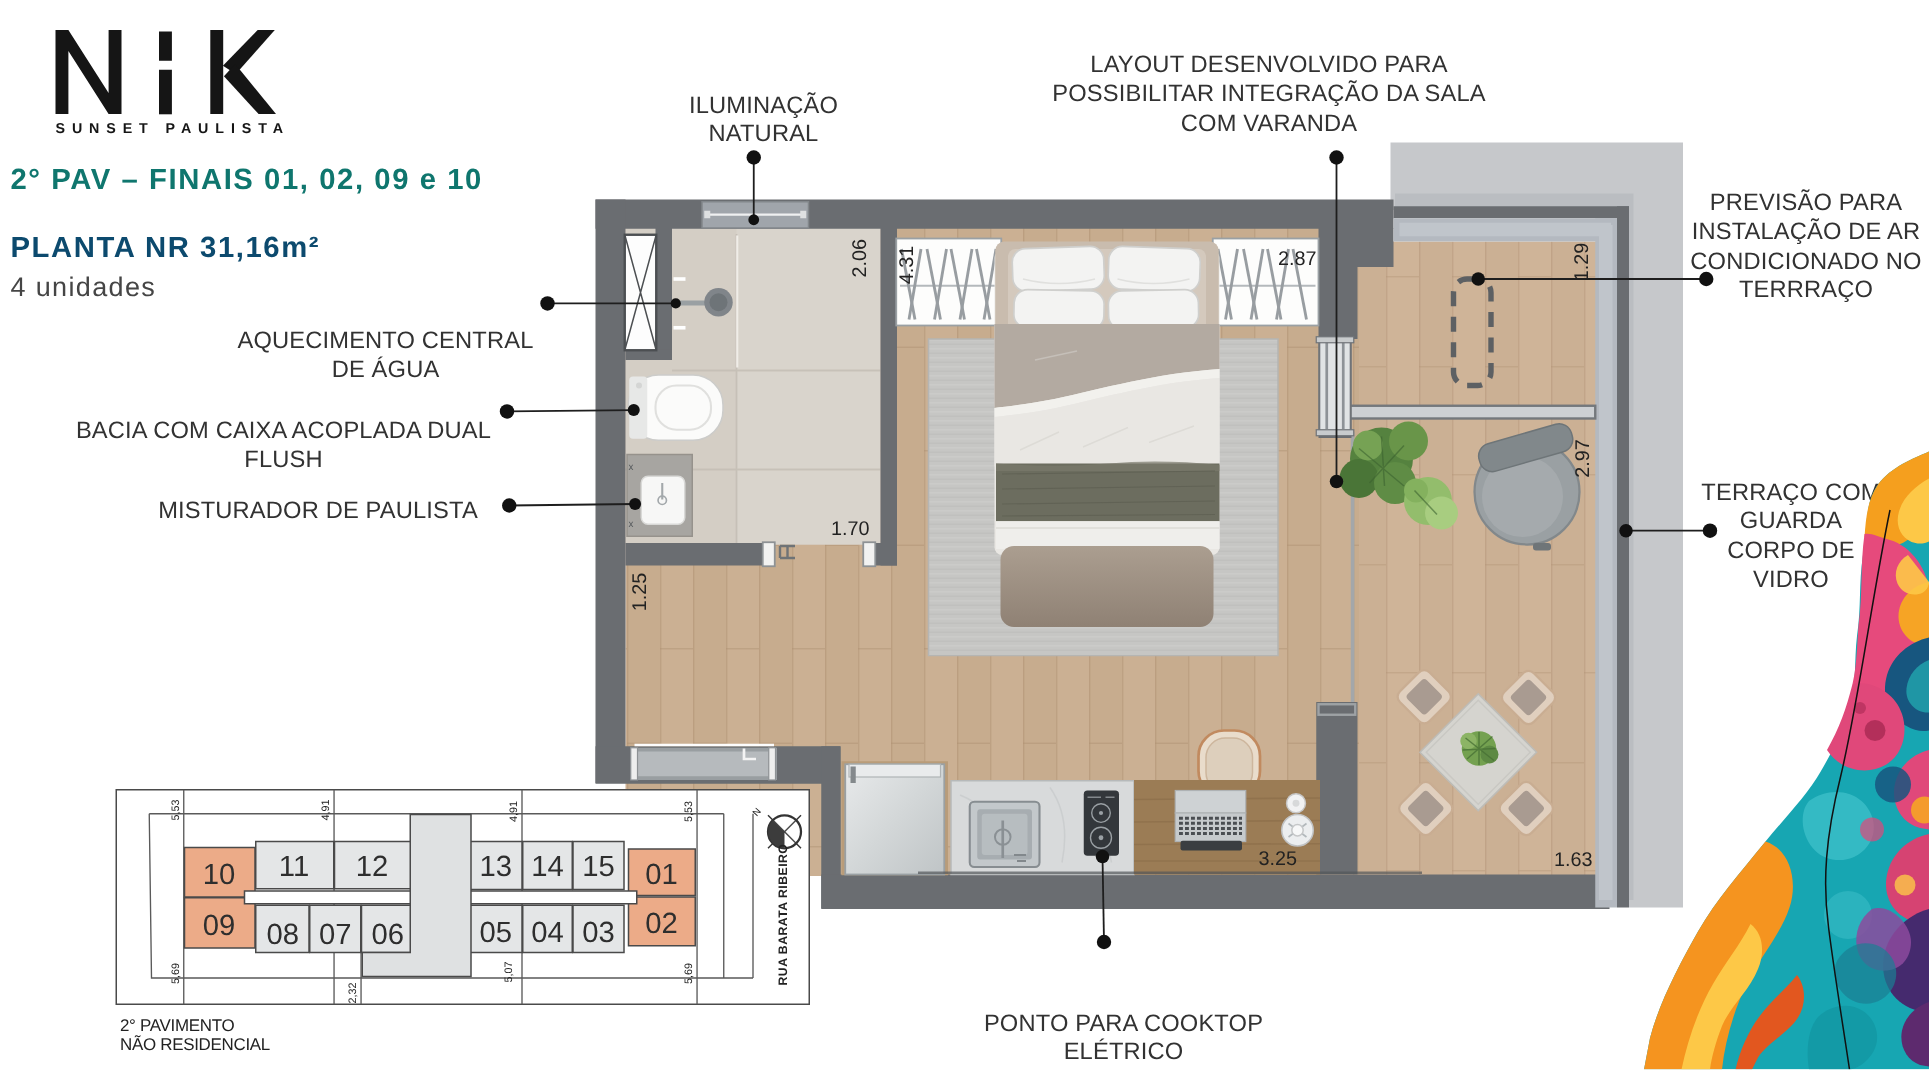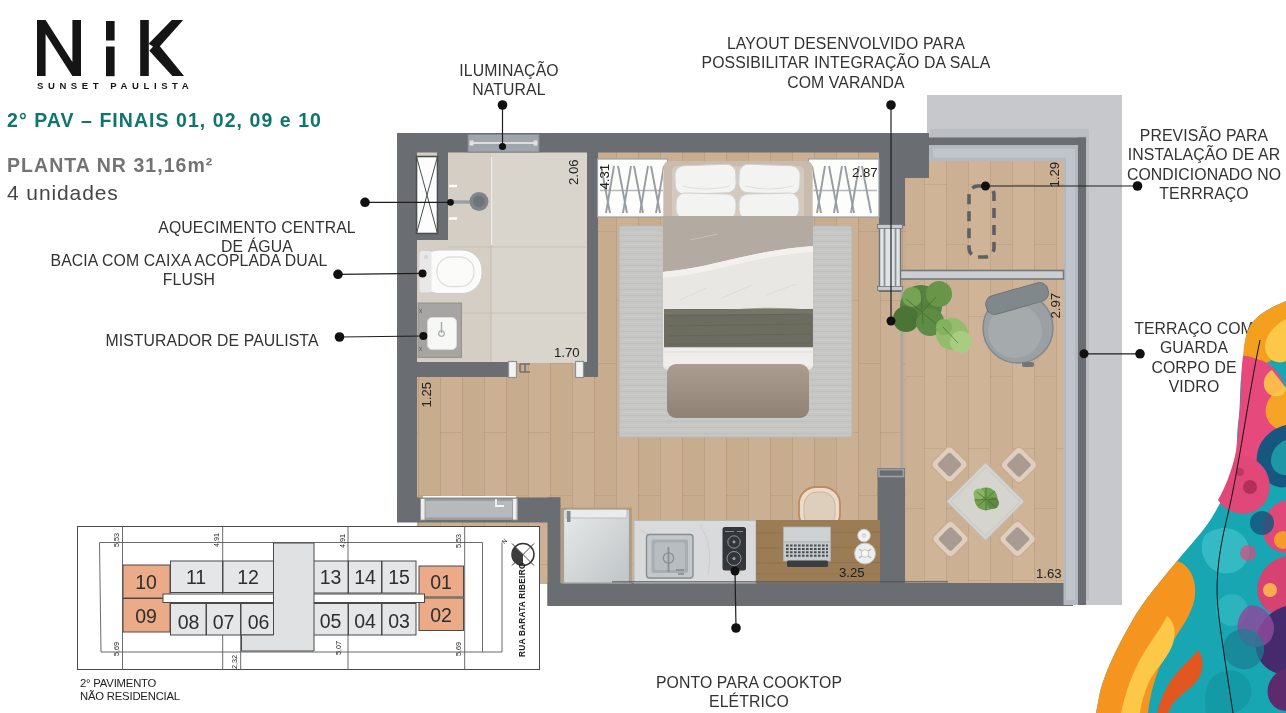--- a/index.html
+++ b/index.html
@@ -19,31 +19,31 @@
     <rect x="106" y="46.5" width="8.6" height="29.7"></rect>
     <path d="M140.2,20 h8.6 V76 h-8.6 Z"></path>
     <path d="M148.6,43.8 L171.8,20 H183.2 L157.2,49.3 Z"></path>
     <path d="M149.3,50.8 L156.8,42.6 L184,76 H172.4 Z"></path>
   </g>
   <text x="37" y="88.5" font-size="9.5" font-weight="bold" letter-spacing="4.6" fill="#151515">SUNSET PAULISTA</text>
 </svg>
 
 <div class="abs" style="left:7px;top:109px;font-size:19.5px;font-weight:bold;color:#0f766e;letter-spacing:1.05px">2° PAV – FINAIS 01, 02, 09 e 10</div>
 
-<div class="abs" style="left:7px;top:154px;font-size:19.5px;font-weight:bold;color:#737373;letter-spacing:1.05px">PLANTA NR 31,16m²</div>
-
-<div class="abs" style="left:7px;top:181px;font-size:21px;color:#454545;letter-spacing:.9px">4 unidades</div>
+<div class="abs" style="left:7px;top:154px;font-size:19.5px;font-weight:bold;color:#0c4a6e;letter-spacing:1.05px">PLANTA NR 31,16m²</div>
+
+<div class="abs" style="left:7px;top:181px;font-size:18px;color:#454545;letter-spacing:.9px">4 unidades</div>
 
 <div class="lbl" style="left:409px;top:61px;width:200px">ILUMINAÇÃO<br>NATURAL</div>
 
 <div class="lbl" style="left:696px;top:34px;width:300px">LAYOUT DESENVOLVIDO PARA<br>POSSIBILITAR INTEGRAÇÃO DA SALA<br>COM VARANDA</div>
 
 <div class="lbl" style="left:107px;top:218px;width:300px">AQUECIMENTO CENTRAL<br>DE ÁGUA</div>
 
-<div class="lbl" style="left:39px;top:251px;width:300px">BACIA COM CAIXA ACOPLADA DUAL<br>FLUSH</div>
+<div class="lbl" style="left:39px;top:278px;width:300px">BACIA COM CAIXA ACOPLADA DUAL<br>FLUSH</div>
 
 <div class="lbl" style="left:62px;top:331px;width:300px">MISTURADOR DE PAULISTA</div>
 
 <div class="lbl" style="left:1054px;top:126px;width:300px">PREVISÃO PARA<br>INSTALAÇÃO DE AR<br>CONDICIONADO NO<br>TERRRAÇO</div>
 
 <div class="lbl" style="left:1044px;top:319px;width:300px">TERRAÇO COM<br>GUARDA<br>CORPO DE<br>VIDRO</div>
 
 <div class="lbl" style="left:599px;top:673px;width:300px">PONTO PARA COOKTOP<br>ELÉTRICO</div>
 
 <svg class="abs" style="left:0;top:0" width="1286" height="713" viewBox="0 0 1286 713">

